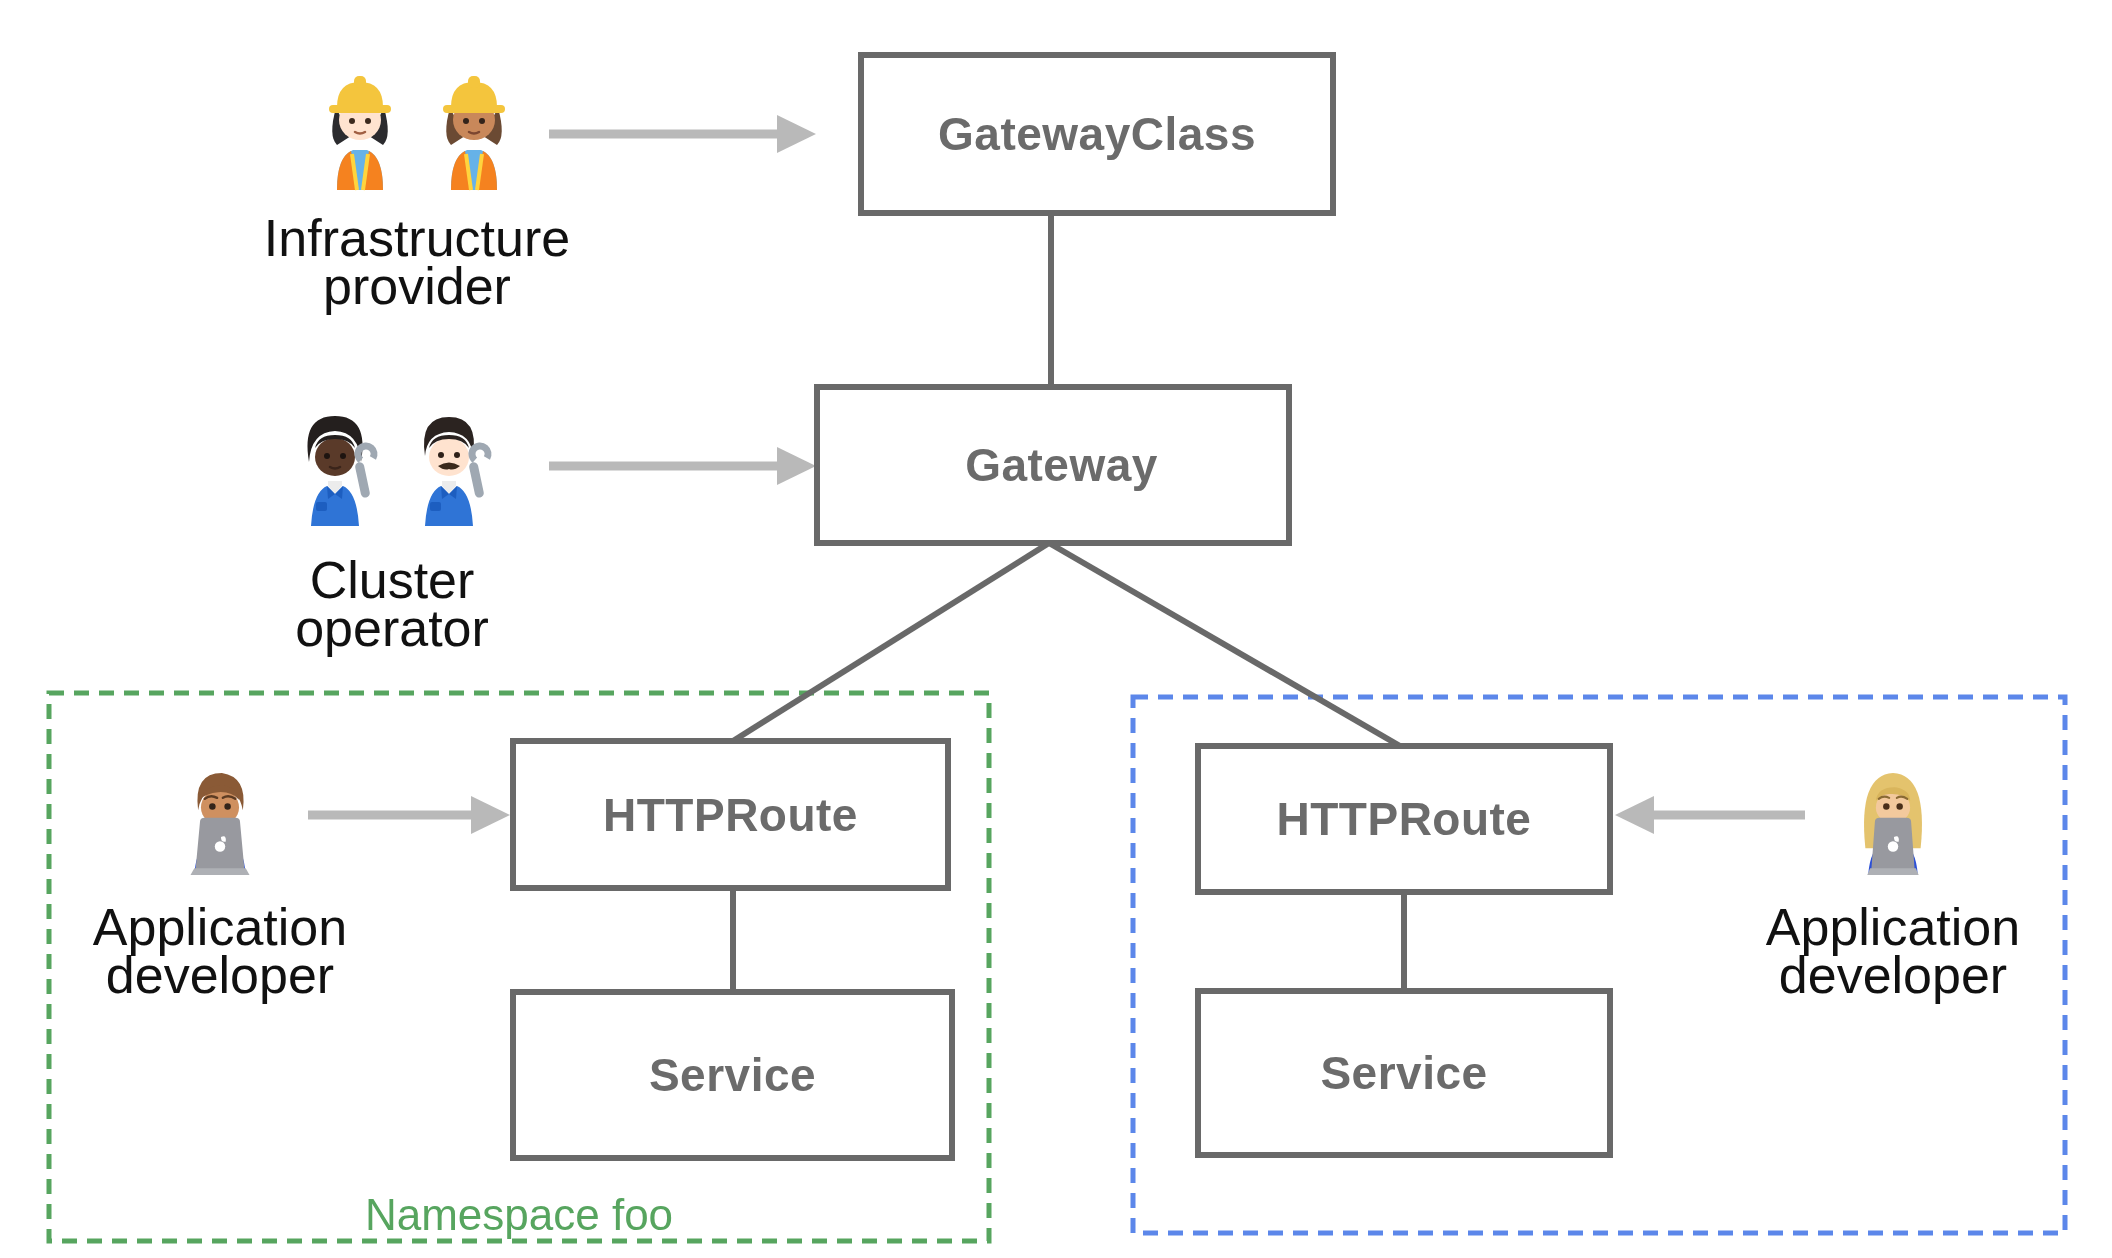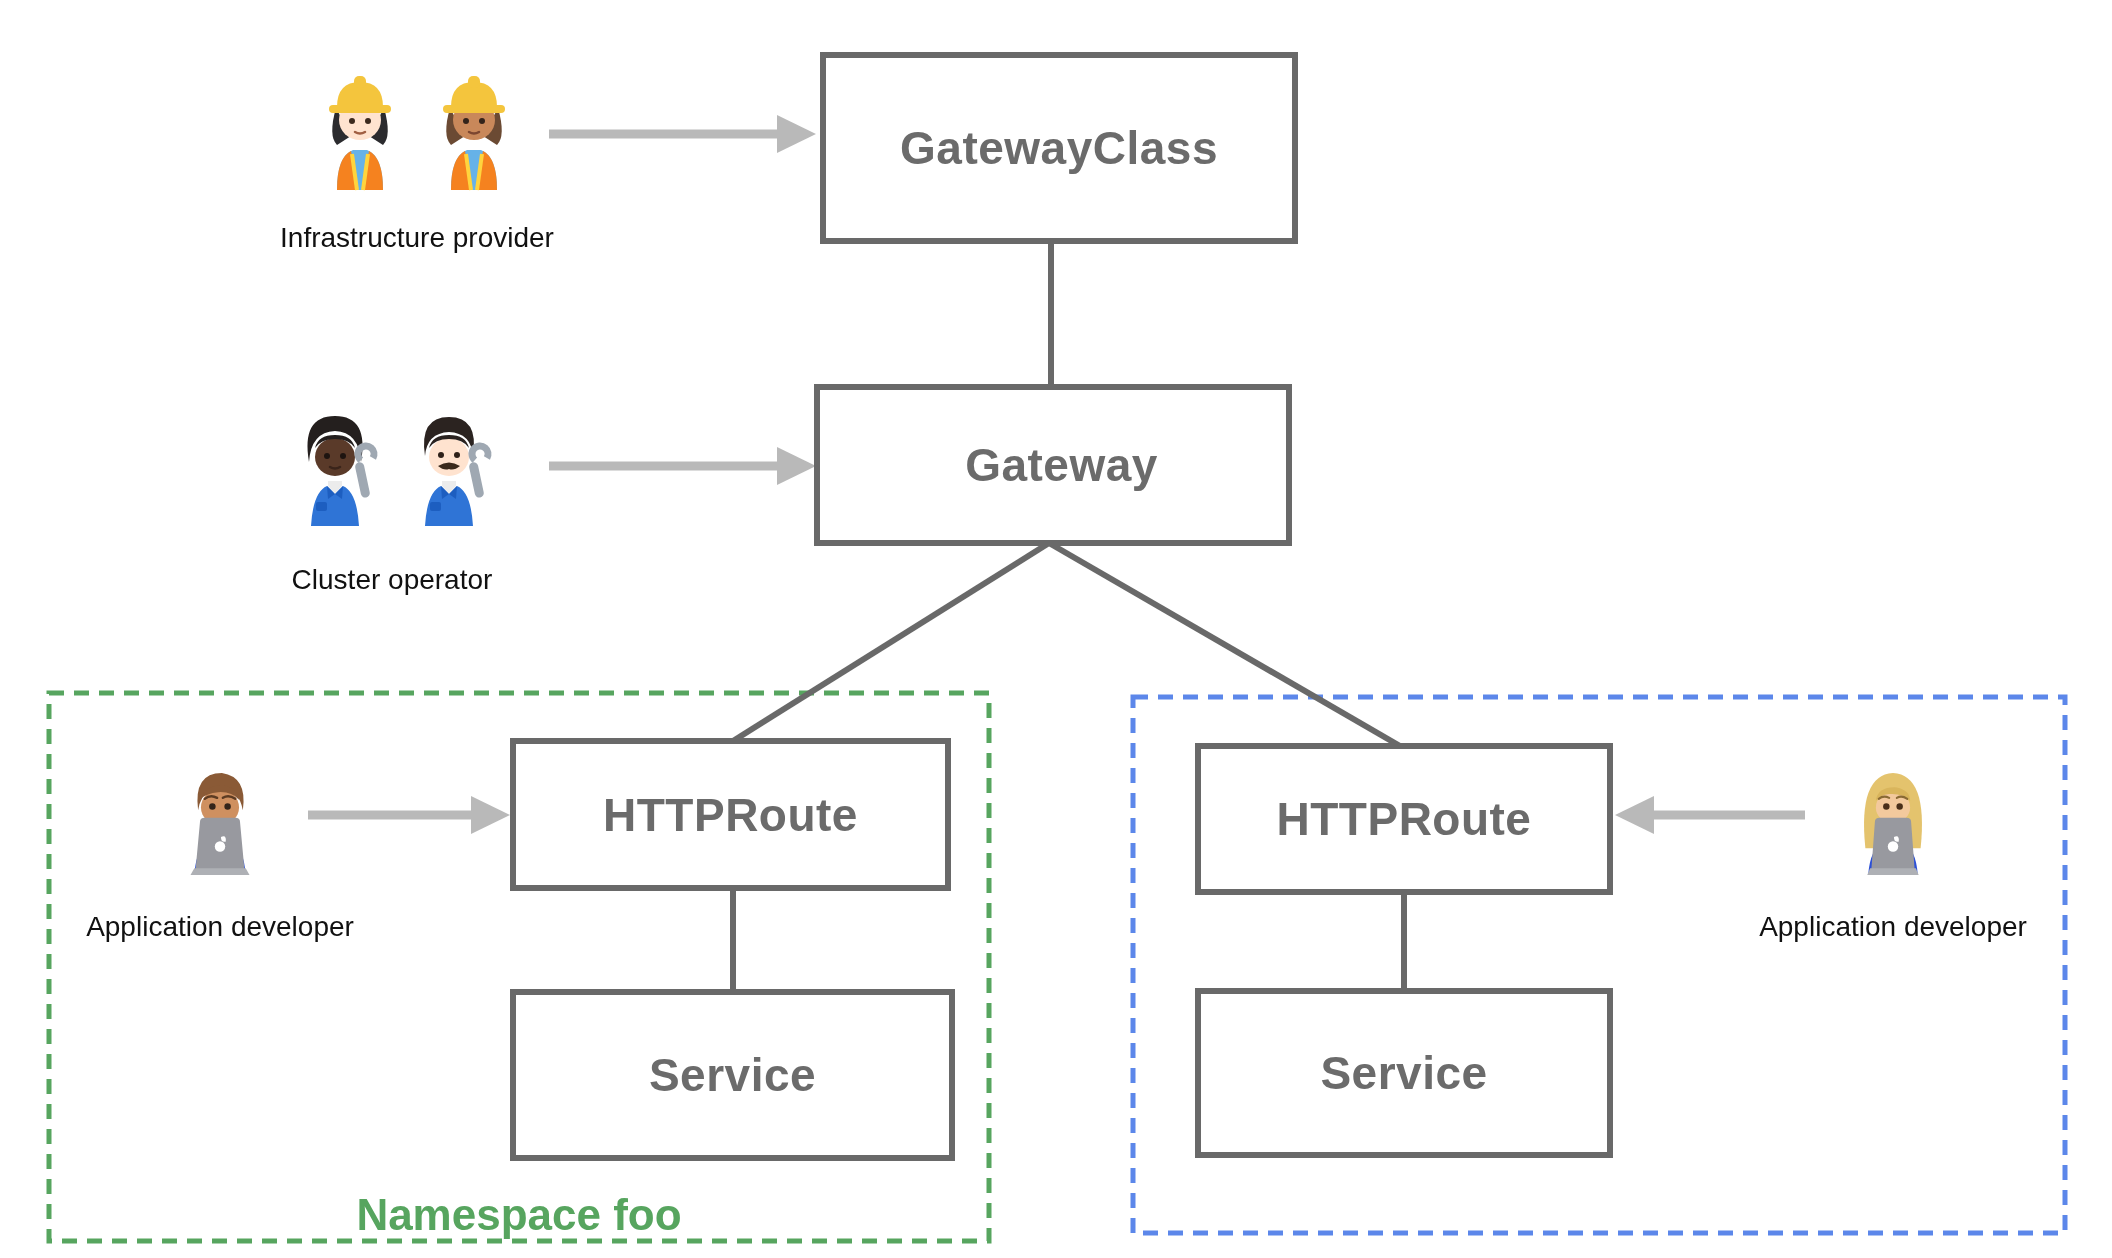--- a/index.html
+++ b/index.html
@@ -16,30 +16,30 @@
   .arrow-head{fill:var(--arrow);stroke:none;}
   .ns-rect{fill:none;stroke-width:5;stroke-dasharray:15 10;}
   .ns-rect.foo{stroke:var(--namespace-foo);}
   .ns-rect.bar{stroke:var(--namespace-bar);}
   .node{
     position:absolute;z-index:2;background:#fff;border:6px solid var(--line);
     display:flex;align-items:center;justify-content:center;
     color:var(--box-text);font-weight:bold;font-size:46px;letter-spacing:.5px;
   }
   .ns-label{
-    position:absolute;z-index:3;text-align:center;font-weight:bold;font-size:44px;
+    position:absolute;z-index:3;text-align:center;font-weight:normal;font-size:44px;
   }
   .ns-label.foo{color:var(--namespace-foo);}
   .ns-label.bar{color:var(--namespace-bar);}
   .actor{position:absolute;z-index:3;display:flex;flex-direction:column;align-items:center;}
   .actor .icons{display:flex;flex-direction:row;align-items:flex-end;gap:14px;}
   .person{width:100px;height:130px;display:block;}
   .person.dev{width:102px;height:120px;}
   .actor .label{
-    color:var(--label-text);font-size:28px;line-height:48px;text-align:center;margin-top:22px;
+    color:var(--label-text);font-size:52px;line-height:48px;text-align:center;margin-top:22px;
   }
   .actor.tight .label{margin-top:28px;}
 </style>
 </head>
 <body>
 
 <div class="canvas">
 
   <svg class="wires" width="2112" height="1258" viewBox="0 0 2112 1258">
 
@@ -63,21 +63,21 @@
     <g>
       <line class="arrow-line" x1="308" y1="815" x2="473" y2="815"></line>
       <polygon class="arrow-head" points="471,796 510,815 471,834"></polygon>
     </g>
     <g>
       <line class="arrow-line" x1="1805" y1="815" x2="1652" y2="815"></line>
       <polygon class="arrow-head" points="1654,796 1615,815 1654,834"></polygon>
     </g>
   </svg>
 
-  <div class="node" style="left:820px;top:52px;width:478px;height:192px;">
+  <div class="node" style="left:858px;top:52px;width:478px;height:164px;">
     <span>GatewayClass</span>
   </div>
 
   <div class="node" style="left:814px;top:384px;width:478px;height:162px;padding-left:17px;">
     <span>Gateway</span>
   </div>
 
   <div class="node" style="left:510px;top:738px;width:441px;height:153px;">
     <span>HTTPRoute</span>
   </div>

